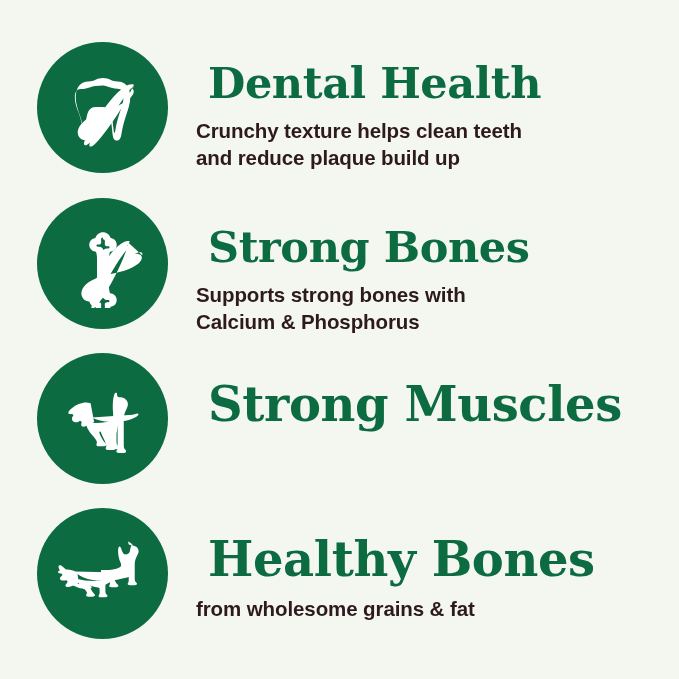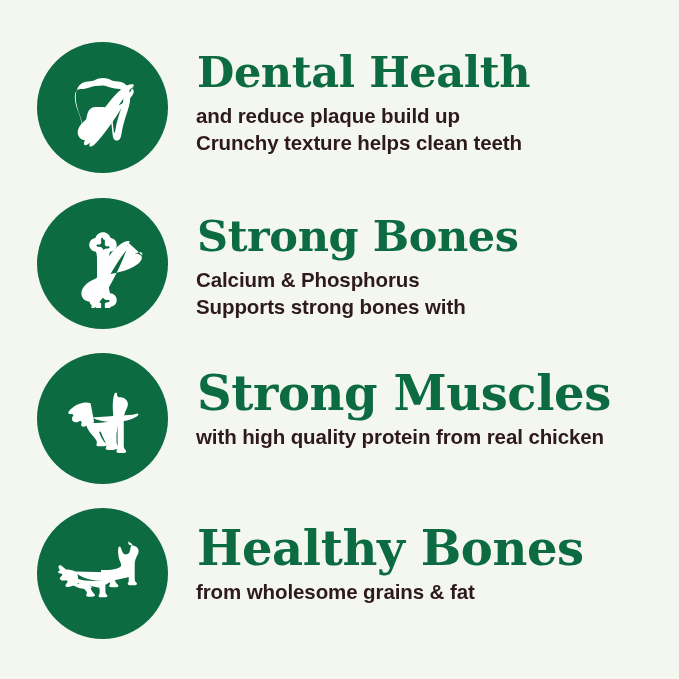--- a/index.html
+++ b/index.html
@@ -44,21 +44,21 @@
     left: 196px;
     width: 476px;
   }
   .benefit-title {
     font-family: "DejaVu Serif", "Liberation Serif", serif;
     font-weight: 700;
     color: #0c6b40;
     font-size: 43px;
     line-height: 1.0;
     letter-spacing: -0.4px;
-    margin: 1px;
+    margin: 12px;
     white-space: nowrap;
   }
   .benefit-desc {
     font-family: "Liberation Sans", sans-serif;
     font-weight: 700;
     color: #2e1a1e;
     font-size: 20.5px;
     line-height: 1.32;
     margin: 0;
     letter-spacing: -0.1px;
@@ -96,63 +96,60 @@
         <svg width="88" height="88" viewBox="0 0 100 100" aria-hidden="true">
           <path fill="#ffffff" d="M50 16c-7 0-10 4-16.5 4C25 20 19 26.5 19 37.5c0 8 2.5 14 5 21.5 2.6 7.8 4 14 5 20.5.8 5.2 2.4 7.5 5.4 7.5 3.2 0 4.3-2.6 4.8-7.7.6-6.4 1.2-12.6 2.3-16.6.9-3.3 2.2-4.9 4.2-4.9h8.6c2 0 3.3 1.6 4.2 4.9 1.1 4 1.7 10.2 2.3 16.6.5 5.1 1.6 7.7 4.8 7.7 3 0 4.6-2.3 5.4-7.5 1-6.5 2.4-12.7 5-20.5 2.5-7.5 5-13.5 5-21.5C81 26.5 75 20 66.5 20 60 20 57 16 50 16zm0 8.5c4.6 0 7.5 3.5 16.5 3.5 4.9 0 6.8 3.6 6.8 9.5 0 6.3-2.2 11.6-4.6 18.8-2.3 6.9-3.8 13.3-4.7 19.3-.3 2-.6 2.6-1 2.6-.5 0-.7-.7-.9-2.6-.6-6-1.2-12.4-2.5-17.2-1.6-6-4.6-9.4-9.6-9.4h-8.6c-5 0-8 3.4-9.6 9.4-1.3 4.8-1.9 11.2-2.5 17.2-.2 1.9-.4 2.6-.9 2.6-.4 0-.7-.6-1-2.6-.9-6-2.4-12.4-4.7-19.3C20.2 49.6 18 44.3 18 38c0-5.9 1.9-9.5 6.8-9.5 9 0 11.9-3.5 16.5-3.5"></path>
           <path fill="#ffffff" d="M85 23.5c-2.5-1.2-5.8-.5-9.8 2-5.4 3.4-11.4 9.2-17.9 17.3-6.2 7.7-12.5 16.9-18.9 27.4-3.7 6.1-6.6 11.6-8.5 15.7-1.3 2.8-1.9 4.6-1.4 5.6.4.9 1.5 1.2 2.8.6 1.9-.8 4.5-3.2 7.8-6.9 4.4-4.9 9.6-11.7 15.3-19.8C62 55.6 68.7 45.7 74.8 37c4.1-5.8 7.3-9.9 9.3-11.9.9-.9 1.3-1.4.9-1.6z"></path>
           <path fill="#ffffff" d="M84.5 24c-1.2 3.6-3.9 9.4-7.9 16.5-4.3 7.7-9.8 16.6-15.9 25.4-6 8.7-11.7 16.1-16.3 21.2-3.4 3.8-6 6.1-7.7 6.6-1.6.5-2.3-.2-2.2-1.6.1-1.4.9-3.6 2.3-6.5-2.6 1.2-5.5 1.6-8.3 1-3.2-.7-5.6-2.7-6.7-5.6-1.2-3.3-.5-7 1.8-10.6 2.4-3.7 6.5-7.2 12-10.3 5.7-3.2 12.7-6 20.5-8.5 7.5-2.4 14.6-5.6 20.3-9.5 4.2-2.9 7.1-6 8.1-8.6.9-2.4.5-4.3-1-5.5-1.6-1.3-4.1-1.5-7.2-.6 3.1-2.1 5.8-3 7.6-2.4 1.2.4 1.5 1.3 1.1 2.9z"></path>
         </svg>
       </span>
     </div>
     <div class="benefit-text">
       <h2 class="benefit-title">Dental Health</h2>
       <p class="benefit-desc">
+        <span class="line">Crunchy texture helps clean teeth</span>
         <span class="line">and reduce plaque build up</span>
-        <span class="line">Crunchy texture helps clean teeth</span>
       </p>
     </div>
   </div>
 
   <div class="benefit-row" id="row-bones">
     <div class="icon-badge">
       <span>
         <svg width="88" height="88" viewBox="0 0 100 100" aria-hidden="true">
           <path fill="#ffffff" d="M50 14c-4.2 0-7.6 2.8-8.6 6.5-3.9.3-7 3.6-7 7.7 0 4.3 3.4 7.8 7.6 7.9.9 2.4 1.2 5.1 1.2 8.2v30.6c0 3.1-.3 5.8-1.2 8.2-4.2.1-7.6 3.6-7.6 7.9 0 4.1 3.1 7.4 7 7.7 1 3.7 4.4 6.5 8.6 6.5s7.6-2.8 8.6-6.5c3.9-.3 7-3.6 7-7.7 0-4.3-3.4-7.8-7.6-7.9-.9-2.4-1.2-5.1-1.2-8.2V44.3c0-3.1.3-5.8 1.2-8.2 4.2-.1 7.6-3.6 7.6-7.9 0-4.1-3.1-7.4-7-7.7-1-3.7-4.4-6.5-8.6-6.5zm0 8c1.4 0 2.2.9 2.2 2.4 0 .9-.2 1.8-.2 2.8 0 1.6 1.2 2.6 2.7 2.6h1.3c.9 0 1.4.5 1.4 1.3s-.5 1.3-1.4 1.3h-1.6c-2.6 0-4.3 1.8-5.3 4.5-.9 2.5-1.3 5.6-1.3 9.4v30.6c0 3.8.4 6.9 1.3 9.4 1 2.7 2.7 4.5 5.3 4.5h1.6c.9 0 1.4.5 1.4 1.3s-.5 1.3-1.4 1.3h-1.3c-1.5 0-2.7 1-2.7 2.6 0 1 .2 1.9.2 2.8 0 1.5-.8 2.4-2.2 2.4s-2.2-.9-2.2-2.4c0-.9.2-1.8.2-2.8 0-1.6-1.2-2.6-2.7-2.6h-1.3c-.9 0-1.4-.5-1.4-1.3s.5-1.3 1.4-1.3h1.6c2.6 0 4.3-1.8 5.3-4.5.9-2.5 1.3-5.6 1.3-9.4V44.3c0-3.8-.4-6.9-1.3-9.4-1-2.7-2.7-4.5-5.3-4.5h-1.6c-.9 0-1.4-.5-1.4-1.3s.5-1.3 1.4-1.3h1.3c1.5 0 2.7-1 2.7-2.6 0-1-.2-1.9-.2-2.8 0-1.5.8-2.4 2.2-2.4z"></path>
           <path fill="#ffffff" d="M80.5 24.5c-2.4-1.3-6-.3-10.4 2.8-5.5 3.9-11.2 10.3-16.4 18.3-5.4 8.4-10.3 18.1-14 27.6-2.2 5.6-3.7 10.4-4.5 14-.5 2.4-.5 3.9.2 4.5.7.6 1.8.3 3.1-.8 1.9-1.6 4.4-4.7 7.4-9.1 4-5.8 8.6-13.4 13.5-21.8 4.7-8 9.1-15 12.8-20 2.6-3.5 4.7-5.9 6.2-7.2 1.2-1 1.7-1.5 1.3-2.1-.3-.5-1.2-.8-2.1-1.3z"></path>
           <path fill="#ffffff" d="M81.6 25.5c-.5 3.8-2.4 10.1-5.6 18-3.5 8.5-8.1 18.2-13.2 27.5-5 9.2-9.9 17.1-13.9 22.5-3 4.1-5.4 6.5-7.1 6.9-1.6.4-2.2-.5-1.9-2 .3-1.4 1.3-3.5 3-6.3-2.7.9-5.6 1-8.3 0-3-1.1-5.1-3.4-5.9-6.4-.8-3.5.3-7.1 3-10.4 2.8-3.4 7.2-6.4 13-8.8 6-2.5 13.3-4.5 21.3-6.1 7.8-1.5 15.2-3.9 21.3-7.1 4.5-2.4 7.7-5.1 9-7.6 1.2-2.3 1.1-4.2-.3-5.6-1.4-1.5-3.9-2.1-7.1-1.7 3.4-1.7 6.1-2.2 7.8-1.4 1.1.6 1.3 1.5.8 3.1z" transform="translate(-3 0)"></path>
         </svg>
       </span>
     </div>
     <div class="benefit-text">
       <h2 class="benefit-title">Strong Bones</h2>
       <p class="benefit-desc">
+        <span class="line">Supports strong bones with</span>
         <span class="line">Calcium &amp; Phosphorus</span>
-        <span class="line">Supports strong bones with</span>
       </p>
     </div>
   </div>
 
   <div class="benefit-row" id="row-muscles">
     <div class="icon-badge">
       <span>
         <svg width="96" height="96" viewBox="0 0 120 120" aria-hidden="true">
           <path fill="#ffffff" d="M103 27.5c-1.3-.6-2.3.3-2.9 1.8-.9 2.4-1.4 5.5-1.7 8.9-.4 4.6-.3 9.3.1 13.1.4 3.8.2 6.4-.8 8.6-1 2.3-2.7 4-4.9 5.3-2.4 1.4-5.3 2.3-8.5 2.9-1.5.3-2.4 1.3-2.4 3 0 1.4.3 3 .9 4.8 1 3 2.6 6.3 4.2 9.4 1.5 3 2.5 5.3 2.8 7.1.2 1.3.1 2.4-.4 3.2-.5.9-.5 1.7 0 2.3.6.7 1.7.9 3.3.9h5.1c1.7 0 2.9-.4 3.4-1.3.5-.9.2-1.9-.8-2.8-.9-.8-1.9-1.7-2.8-3.1-1-1.6-1.8-3.8-2.4-6.9-.6-3.1-.8-6.6-.8-10.3 0-1.3.5-2 1.6-2.2 3-.6 5.8-1.7 8.3-3.3V96c0 1.4-.3 2.4-1 3.1-.7.8-.7 1.7-.1 2.4.6.7 1.7 1 3.3 1h5.1c1.7 0 2.9-.4 3.4-1.3.5-.9.2-1.9-.8-2.8-1.4-1.3-2-3-2-5.4V60.3c0-2.8.4-5.2 1.2-7.4.8-2.2 1.7-4.2 2.6-6 1-1.9 1.5-3.6 1.5-5.3 0-2.6-1.1-4.8-3.1-6.4-1.9-1.5-4.5-2.3-7.5-2.3-1.4 0-2.4-.5-2.9-1.6-.5-1-.5-2.2-.4-3.2.1-.6-.1-.9-.4-1z" transform="translate(-24 0) scale(0.98 1)"></path>
           <path fill="#ffffff" d="M44.5 40.2c-4.5-1.6-9.6-1.1-14.7 1-4 1.6-7.5 4-10 6.4-1.7 1.6-2.7 2.9-3 3.9-.4 1.2 0 2 1.2 2.3.7.2 1.6.2 2.7.1.9-.1 1.6.2 2 .8.4.7.3 1.5-.3 2.2-.8 1-1.2 2-1.2 3.1 0 2.4 1.9 4.1 4.8 4.1 1.4 0 2.7-.4 3.9-1.1 1.1-.6 2-.7 2.7-.2.6.5.8 1.3.5 2.3-.2.8-.3 1.6-.3 2.4 0 1 .4 1.6 1.3 1.9 1.3.4 3.2-.1 5.6-1.1 2.7-1.1 5.9-2.7 9.2-4.5"></path>
           <path fill="#ffffff" d="M80 60c-5 2-11 3.4-17.5 4.2-6.8.8-13.4.9-19 .3-2.1-.2-3.4.5-3.9 2-.4 1.4 0 3.2 1.1 5.4 1.5 3 3.9 6.2 6.5 9.1 2.4 2.7 4 4.8 4.7 6.5.6 1.4.6 2.6.1 3.5-.5.9-.4 1.7.2 2.3.6.6 1.7.9 3.2.9h5.1c1.7 0 2.9-.4 3.4-1.3.5-.9.2-1.9-.8-2.8-1-.9-2.1-2.1-3.3-4-1.4-2.1-2.8-4.9-4.1-8.1-.5-1.3-.3-2.1.7-2.4 1-.3 2 .2 2.9 1.3 2.2 2.6 4.9 4.7 7.9 6.2 1.2.6 1.8 1.5 1.8 2.8v5.4c0 1.4-.3 2.4-1 3.1-.7.8-.7 1.7-.1 2.4.6.7 1.7 1 3.3 1h5.1c1.7 0 2.9-.4 3.4-1.3.5-.9.2-1.9-.8-2.8-1.4-1.3-2-3-2-5.4v-9.8"></path>
           <path fill="#ffffff" d="M36.5 48.8c-1.6 0-2.9 1.2-2.9 2.7s1.3 2.7 2.9 2.7 2.9-1.2 2.9-2.7-1.3-2.7-2.9-2.7z"></path>
           <path fill="#ffffff" d="M30 54c-2 .6-4.2 1.2-6 1.8-1.5.5-2.3 1.1-2.3 1.9 0 .7.7 1.2 2 1.4 1.6.3 3.8.3 6.3 0"></path>
           <path fill="#ffffff" d="M46 58c6 3.2 14 5.2 23 5.6 9.4.4 18.6-.8 26-3.3 3.3-1.1 5.9-2.4 7.6-3.7 1.4-1.1 2-2 1.7-2.7-.3-.6-1.2-.8-2.6-.6-1.3.2-2.9.7-4.7 1.4"></path>
         </svg>
       </span>
     </div>
     <div class="benefit-text">
       <h2 class="benefit-title">Strong Muscles</h2>
-      <p class="benefit-desc">
-        <span class="line">with high quality protein from real chicken</span>
-      </p>
     </div>
   </div>
 
   <div class="benefit-row" id="row-energy">
     <div class="icon-badge">
       <span>
         <svg width="104" height="104" viewBox="0 0 130 130" aria-hidden="true">
           <g fill="#ffffff">
 
             <path d="M104.5 32.5c-.9-.6-1.7-.2-2.2.9-.6 1.3-1 3.2-1.4 5.3-.4 2.1-.9 3.6-1.7 4.5-.8.9-1.9 1.3-3.3 1.3-1.5 0-2.6-.5-3.4-1.5-.8-1-1.4-2.5-2-4.5-.5-1.7-1-2.9-1.6-3.5-.6-.6-1.2-.5-1.7.3-.5.8-.7 2.1-.8 3.9-.1 2.4.1 5.1.6 7.8.5 2.9 1.3 5.4 2.2 7.4.7 1.5 1 2.8.8 3.9-.2 1.1-.9 2-2.1 2.7-1.9 1.1-4.5 1.9-7.7 2.4-3.9.6-8.3.8-12.8.6l-1.5-.1v1.7c0 2.2.7 4.4 2 6.4 1.2 1.9 2.9 3.4 4.8 4.4 1.8.9 3.1 1.9 3.7 3 .6 1.1.5 2.2-.3 3.2-.6.8-.7 1.6-.2 2.1.5.6 1.5.8 2.9.8h4.6c1.5 0 2.6-.3 3.1-1 .5-.7.3-1.6-.6-2.4-.9-.8-1.7-1.7-2.4-2.9-.8-1.4-1.3-3.2-1.5-5.4l-.1-1.5 1.4.4c2.8.8 5.7 1.2 8.6 1.2 2.4 0 4.5-.3 6.2-.9l1.1-.4v4.7c0 1.3-.3 2.2-.9 2.8-.6.7-.6 1.5-.1 2.1.5.6 1.5.9 2.9.9h4.6c1.5 0 2.6-.3 3.1-1 .5-.7.3-1.6-.6-2.4-1.2-1.1-1.8-2.6-1.8-4.7V56.6c0-2.4.4-4.5 1.1-6.4.7-1.9 1.5-3.6 2.3-5.2.8-1.6 1.3-3.1 1.3-4.5 0-2.2-1-4.1-2.8-5.5-1.7-1.3-4-2-6.7-2-1.2 0-2.1-.4-2.6-1.4-.4-.8-.4-1.8-.3-2.7.1-.5-.1-.8-.3-.9z" transform="translate(-6 -4) scale(1.04 1)"></path>

